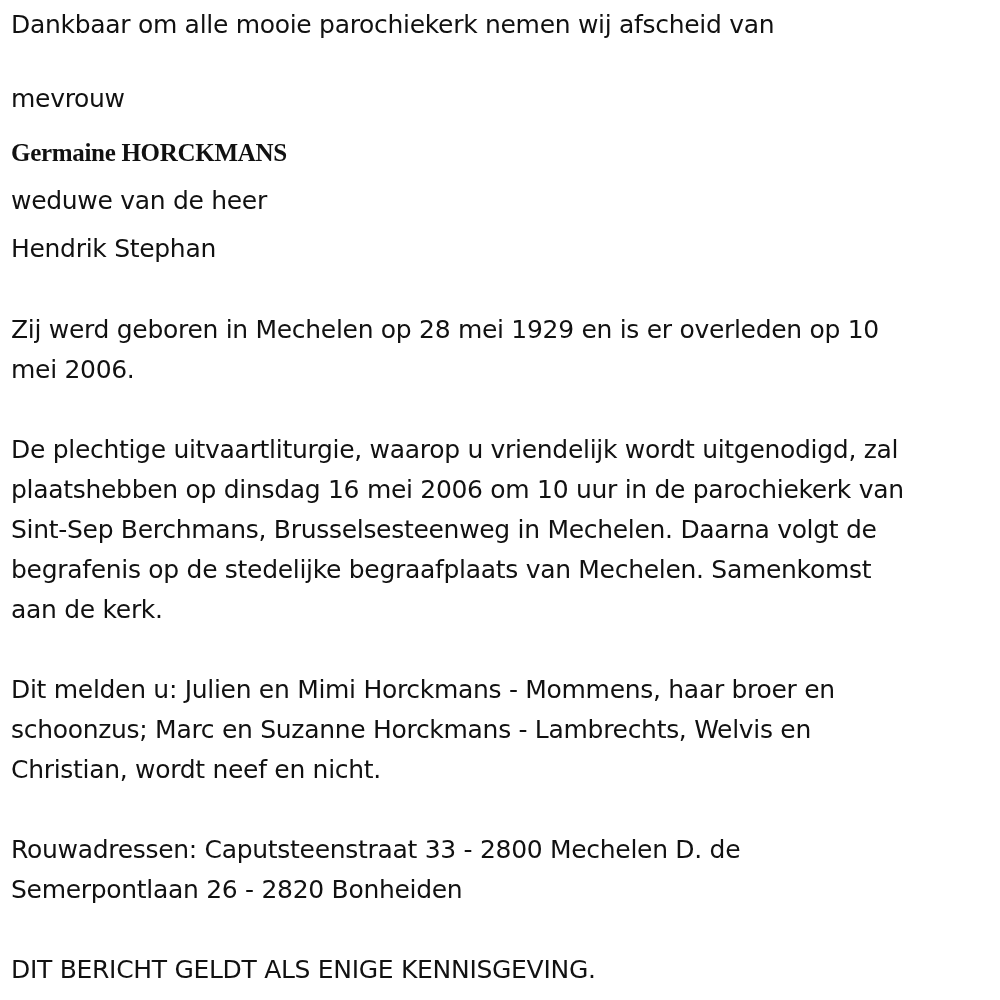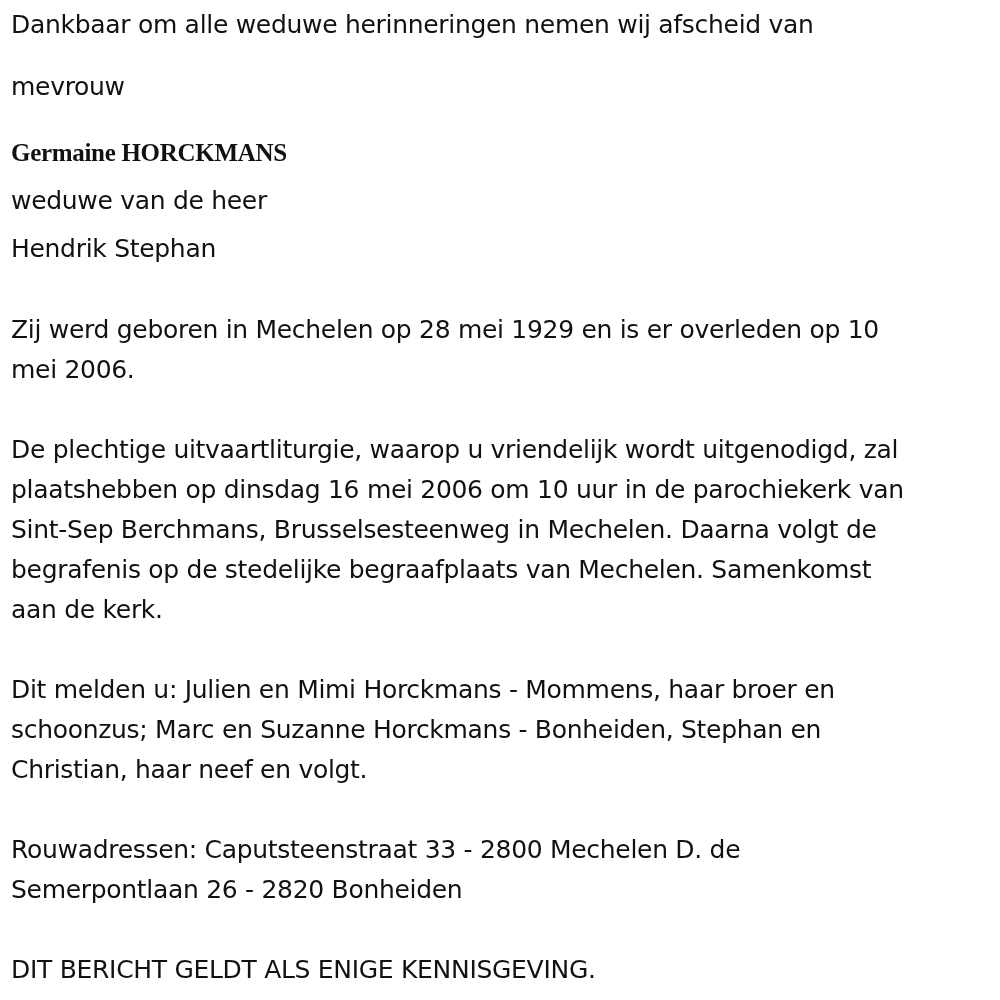--- a/index.html
+++ b/index.html
@@ -11,44 +11,44 @@
     letter-spacing: -0.3px;
   }
   .doc { position: relative; padding: 0 0 0 11px; }
   .line { position: absolute; left: 11px; white-space: nowrap; line-height: 40px; }
   .bold { font-weight: bold; font-family: Liberation Serif, serif; }
 </style>
 </head>
 <body>
 
 <div class="doc">
-  <div class="line" style="top:5px">Dankbaar om alle weduwe herinneringen nemen wij afscheid van</div>
+  <div class="line" style="top:5px">Dankbaar om alle mooie parochiekerk nemen wij afscheid van</div>
 
-  <div class="line" style="top:67px">mevrouw</div>
+  <div class="line" style="top:79px">mevrouw</div>
   <div class="line bold" style="top:133px">Germaine HORCKMANS</div>
   <div class="line" style="top:181px">weduwe van de heer</div>
   <div class="line" style="top:229px">Hendrik Stephan</div>
 
   <div>
     <div class="line" style="top:310px">Zij werd geboren in Mechelen op 28 mei 1929 en is er overleden op 10</div>
     <div class="line" style="top:350px">mei 2006.</div>
   </div>
 
   <div>
     <div class="line" style="top:430px">De plechtige uitvaartliturgie, waarop u vriendelijk wordt uitgenodigd, zal</div>
     <div class="line" style="top:470px">plaatshebben op dinsdag 16 mei 2006 om 10 uur in de parochiekerk van</div>
     <div class="line" style="top:510px">Sint-Sep Berchmans, Brusselsesteenweg in Mechelen. Daarna volgt de</div>
     <div class="line" style="top:550px">begrafenis op de stedelijke begraafplaats van Mechelen. Samenkomst</div>
     <div class="line" style="top:590px">aan de kerk.</div>
   </div>
 
   <div>
     <div class="line" style="top:670px">Dit melden u: Julien en Mimi Horckmans - Mommens, haar broer en</div>
-    <div class="line" style="top:710px">schoonzus; Marc en Suzanne Horckmans - Bonheiden, Stephan en</div>
-    <div class="line" style="top:750px">Christian, haar neef en volgt.</div>
+    <div class="line" style="top:710px">schoonzus; Marc en Suzanne Horckmans - Lambrechts, Welvis en</div>
+    <div class="line" style="top:750px">Christian, wordt neef en nicht.</div>
   </div>
 
   <div>
     <div class="line" style="top:830px">Rouwadressen: Caputsteenstraat 33 - 2800 Mechelen D. de</div>
     <div class="line" style="top:870px">Semerpontlaan 26 - 2820 Bonheiden</div>
   </div>
 
   <div class="line" style="top:950px">DIT BERICHT GELDT ALS ENIGE KENNISGEVING.</div>
 </div>
 

